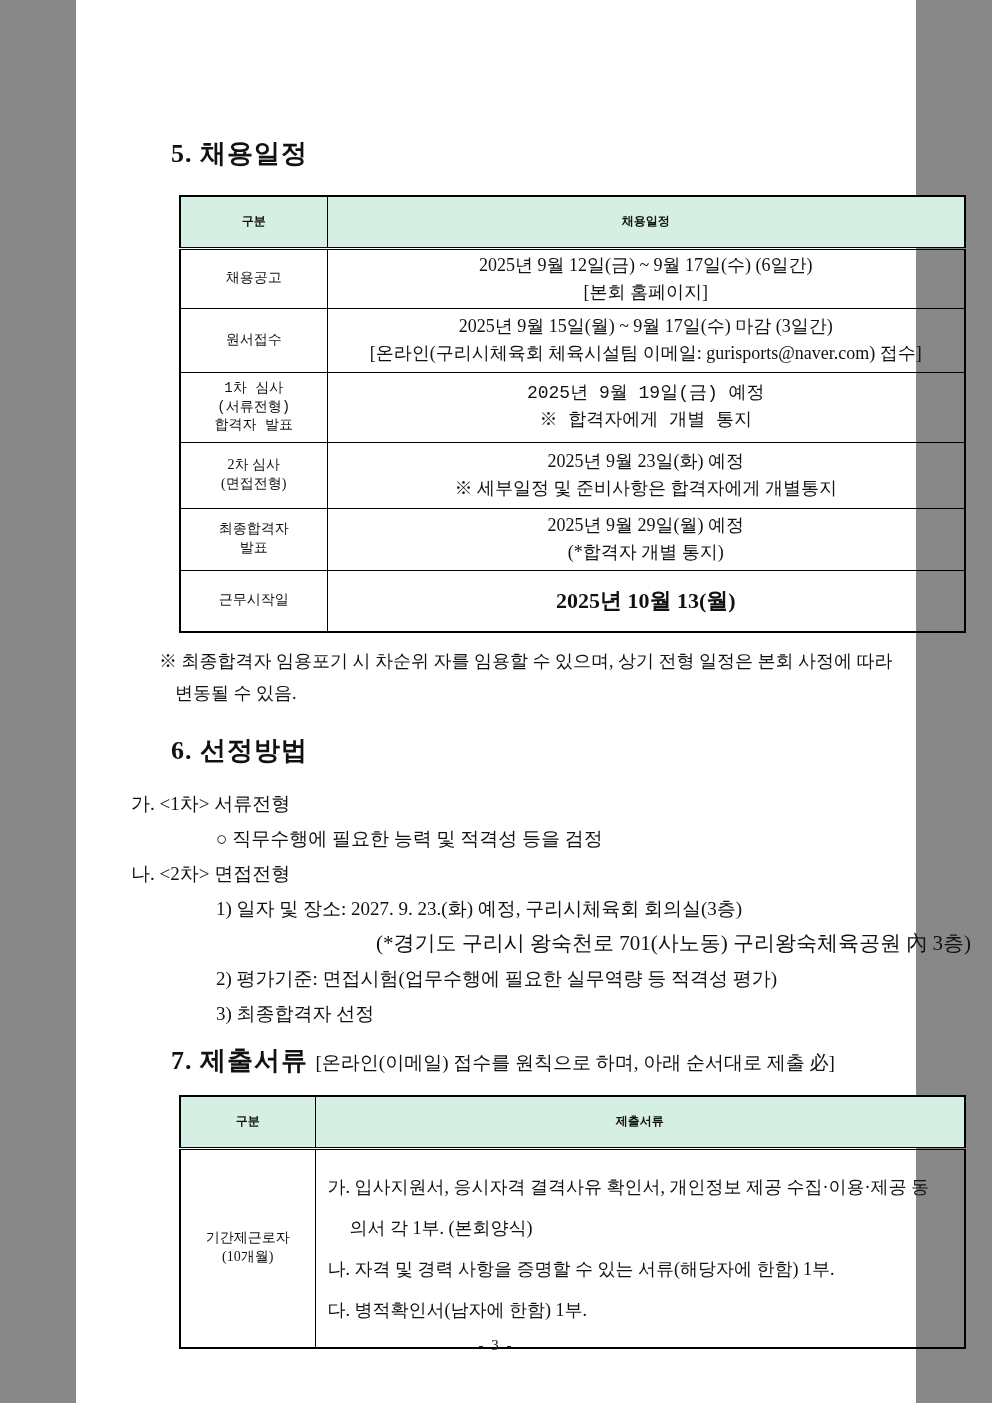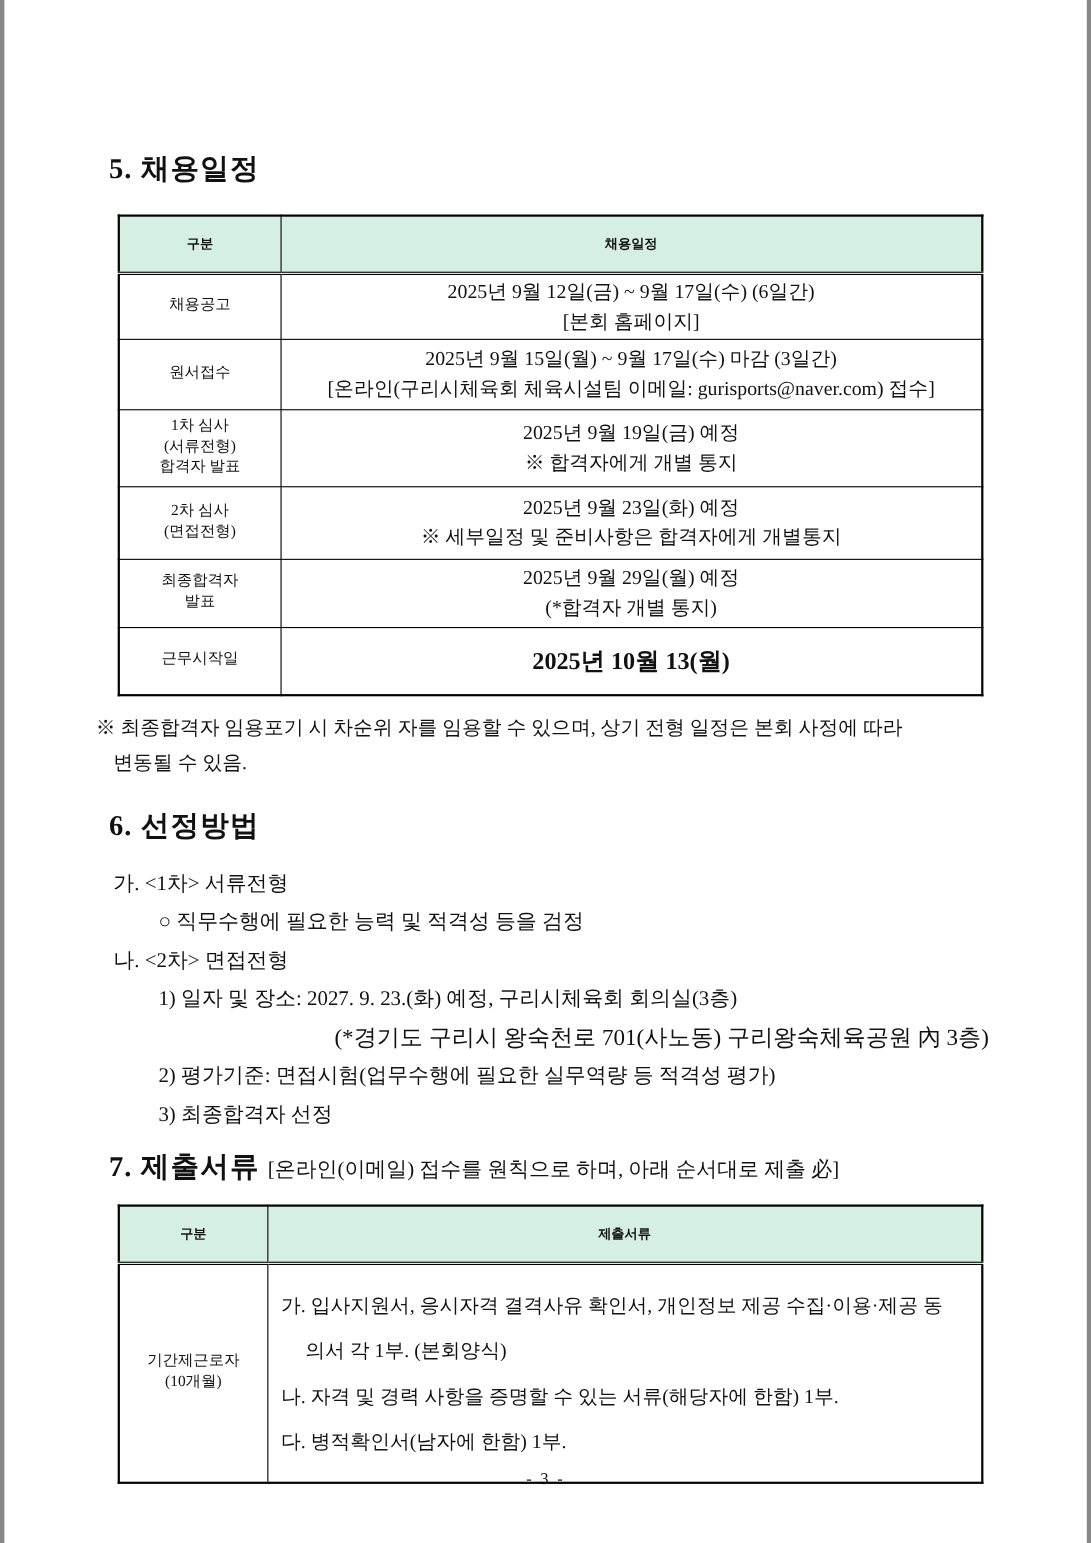--- a/index.html
+++ b/index.html
@@ -1,18 +1,18 @@
 <!DOCTYPE html>
 <html><head>
 <meta charset="utf-8">
 <style>
   html,body{margin:0;padding:0;background:#888;}
   .page{
     position:relative;
-    width:984px;height:1403px;
+    width:840px;height:1403px;
     margin:0 auto;
     background:#ffffff;
     font-family:"Liberation Serif","DejaVu Serif",serif;
     color:#111111;
   }
   .sec-title{
     position:absolute;
     font-size:26px;
     font-weight:bold;
     letter-spacing:1px;
@@ -58,21 +58,21 @@
     position:absolute;
     top:645px;left:83px;width:830px;
     font-size:18px;line-height:1.8;
   }
   .note .cont{padding-left:16px;}
   .items{
     position:absolute;
     top:786px;left:0;width:100%;
   }
   .item{font-size:19px;height:35px;line-height:35px;white-space:nowrap;}
-  .ind1{padding-left:99px;}
+  .ind1{padding-left:55px;}
   .ind2{padding-left:140px;}
   .ind3{padding-left:300px;font-size:21px;}
   #table2 td.docs{
     text-align:left;
     font-size:18px;
     vertical-align:middle;
     padding:8px 10px 8px 12px;
   }
   #table2 td.docs .line{margin:17px 0;}
   #table2 td.docs .line.cont{padding-left:22px;}
@@ -114,21 +114,21 @@
       </tr>
       <tr style="height:64px;padding-left:16px;">
         <td class="label">
             <div>원서접수</div>
           </td>
         <td class="val">
           <div>2025년 9월 15일(월) ~ 9월 17일(수) 마감 (3일간)</div>
           <div>[온라인(구리시체육회 체육시설팀 이메일: gurisports@naver.com) 접수]</div>
         </td>
       </tr>
-      <tr style="height:70px;">
+      <tr style="height:70px;font-family:Liberation Mono, monospace;">
         <td class="label">
           <div>1차 심사</div>
           <div>(서류전형)</div>
           <div>합격자 발표</div>
         </td>
         <td class="val">
           <div>2025년 9월 19일(금) 예정</div>
           <div>※ 합격자에게 개별 통지</div>
         </td>
       </tr>

